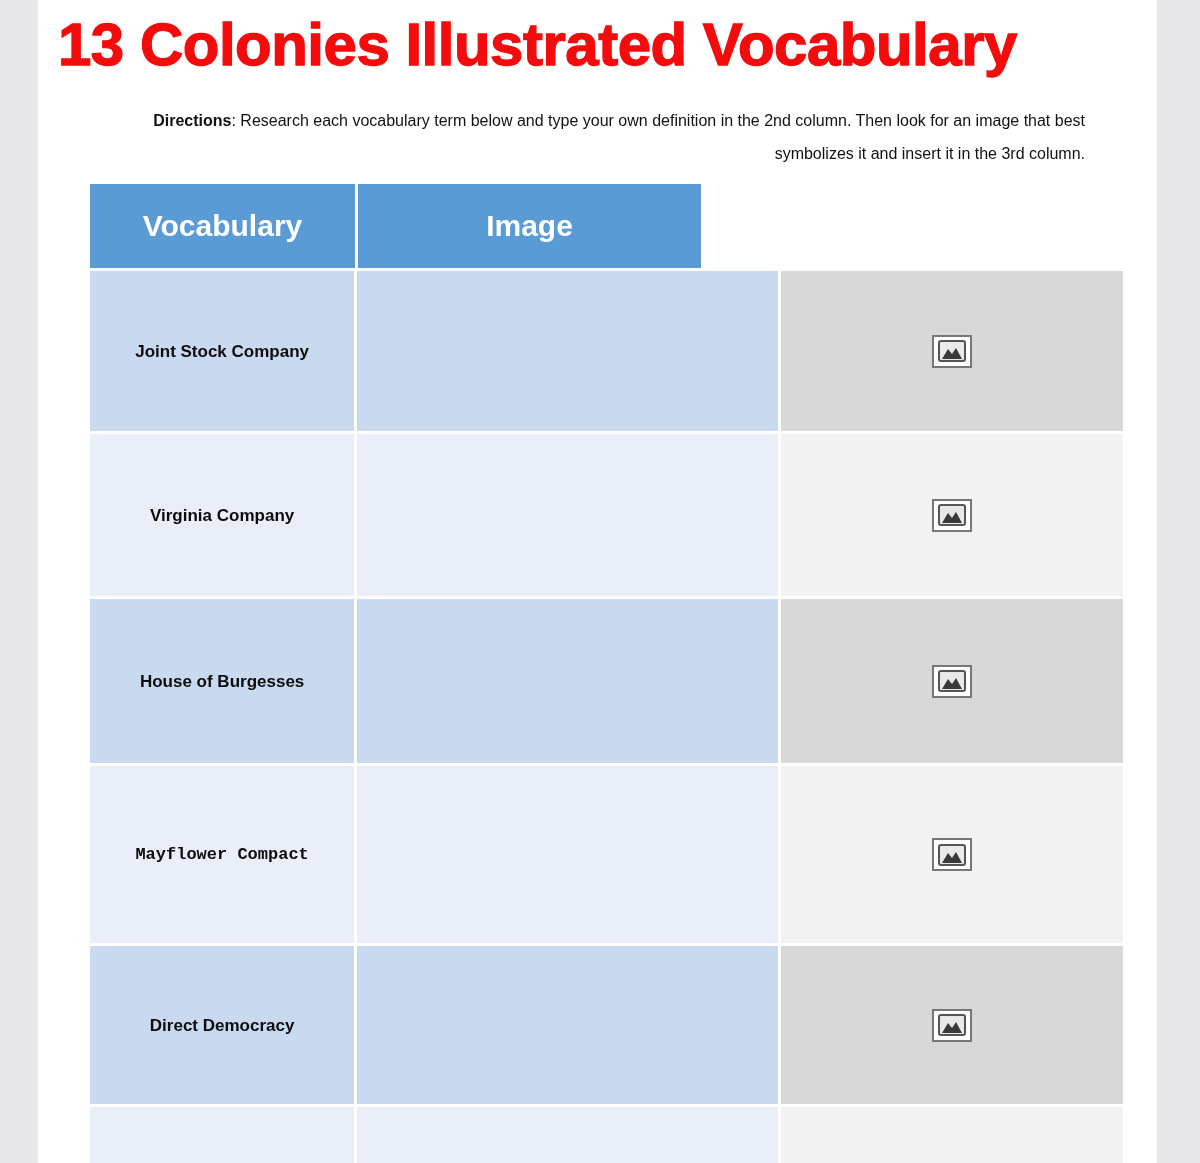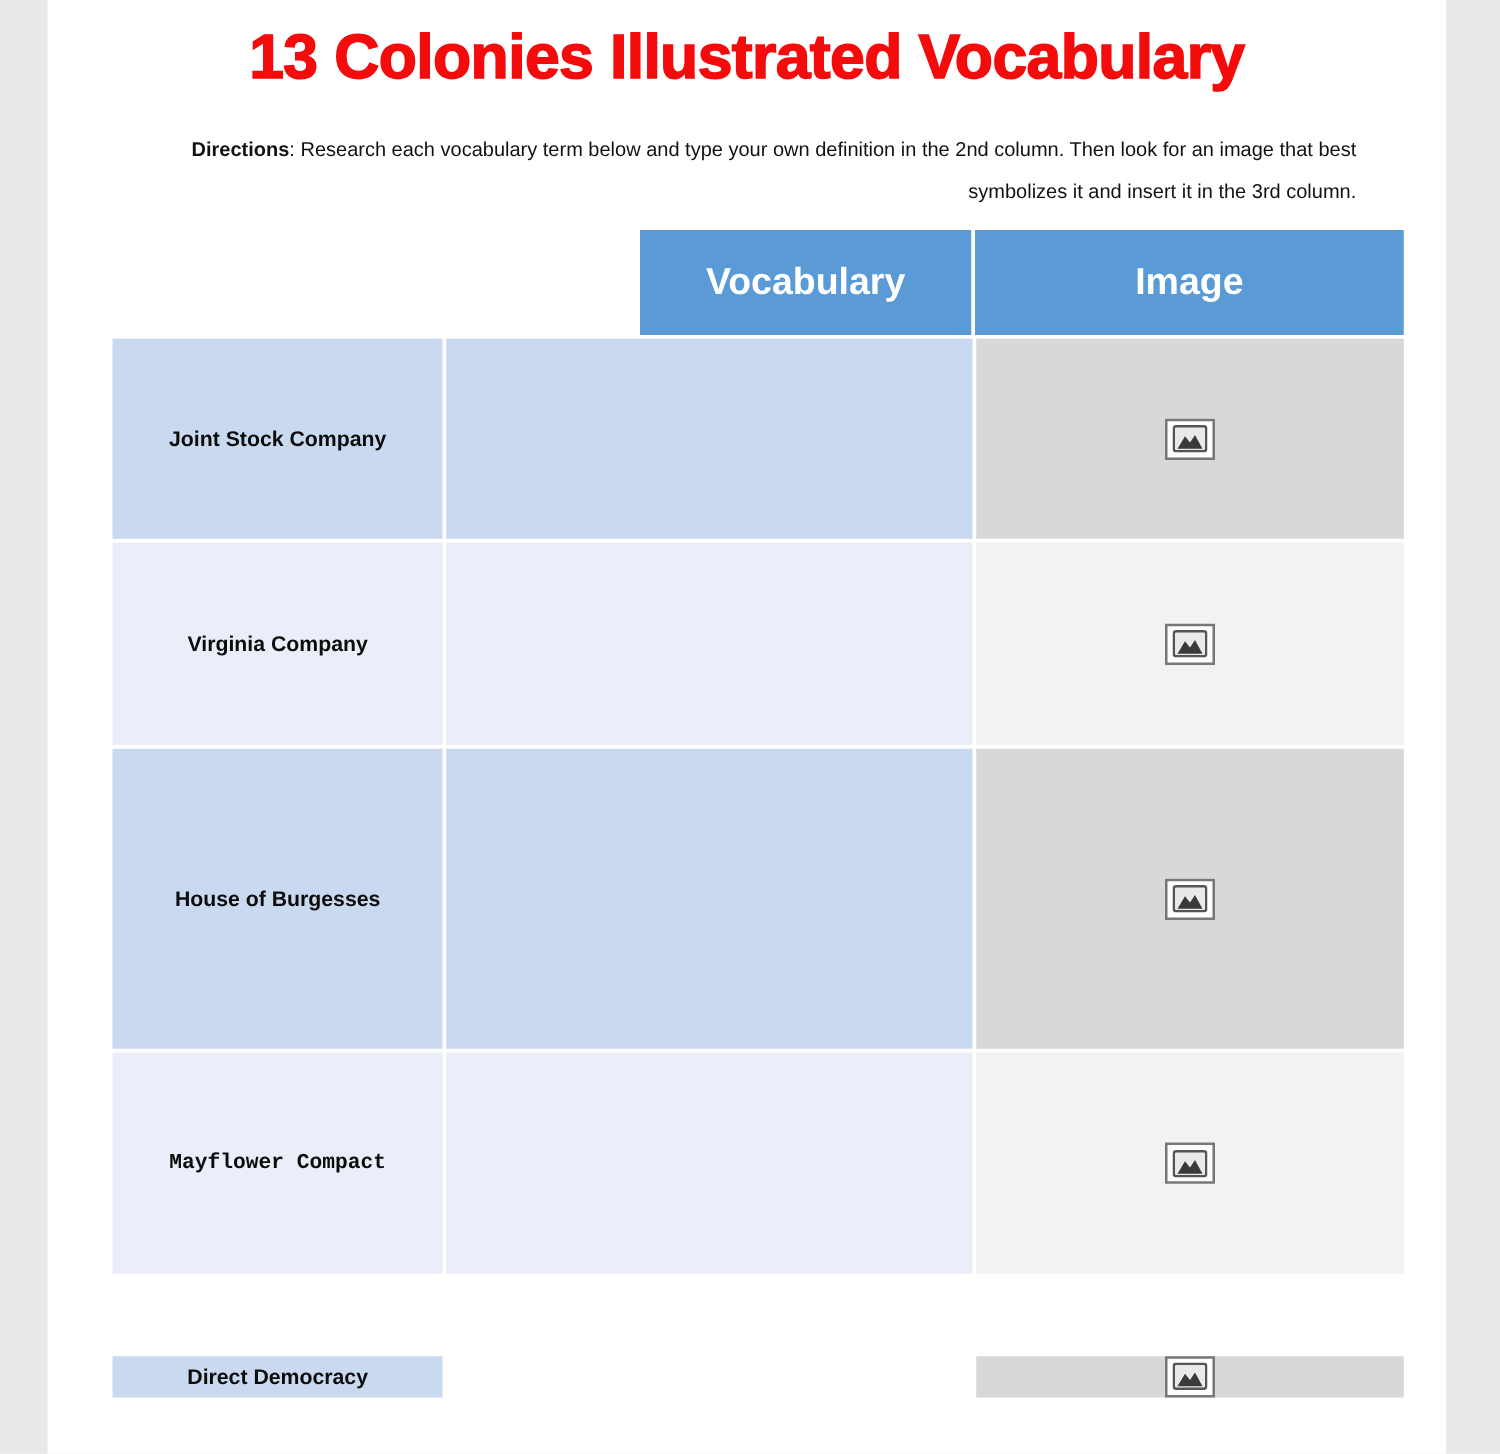--- a/index.html
+++ b/index.html
@@ -10,57 +10,57 @@
     -webkit-font-smoothing:antialiased;
   }
   .page{
     position:absolute;left:38px;top:0;
     width:1119px;height:1163px;
     background:#ffffff;
     overflow:hidden;
   }
   .doc-title{
     margin:16px 20px 0;
-    text-align:center;
-    font-size:50px;line-height:58px;
+    text-align:left;
+    font-size:60px;line-height:58px;
     font-weight:bold;
     letter-spacing:-0.5px;
     color:var(--title-red,#f40b0b);
     -webkit-text-stroke:1.3px var(--title-red,#f40b0b);
   }
   .directions{
     margin:30px 72px 0 67px;
     font-size:16px;line-height:33px;
     color:#111;
     text-align:right;
   }
   .directions b{font-weight:bold;}
   .vtable{
     margin:14px 0 0 52px;
     width:1033px;
   }
   .trow{display:flex;gap:3px;margin-top:3px;}
-  .trow:first-child{margin-top:0;justify-content:flex-end;}
+  .trow:first-child{margin-top:0;}
   .cell{
     display:flex;align-items:center;justify-content:center;
     box-sizing:border-box;
   }
   .c-vocab{width:265px;}
   .c-def{width:422px;}
   .c-img{width:343px;}
   .head .cell{
     background:var(--header-blue,#5b9bd5);
     height:84px;
     color:#ffffff;font-weight:bold;font-size:30px;
   }
   .r1{height:160px;}
   .r2{height:162px;}
-  .r3{height:240px;}
+  .r3{height:164px;}
   .r4{height:177px;font-family:Liberation Mono, monospace;}
-  .r5{height:158px;align-items:center;}
+  .r5{height:158px;}
   .r6{height:120px;}
   .dark .c-vocab,.dark .c-def{background:var(--row-blue-dark,#c9d9ef);}
   .light .c-vocab,.light .c-def{background:var(--row-blue-light,#e9eef8);}
   .dark .c-img{background:var(--image-cell-dark,#d8d8d8);}
   .light .c-img{background:var(--image-cell-light,#f2f2f2);}
   .term{
     font-weight:bold;font-size:17px;line-height:33px;
     text-align:center;color:#0c0c0c;
     padding:0 18px;
   }

